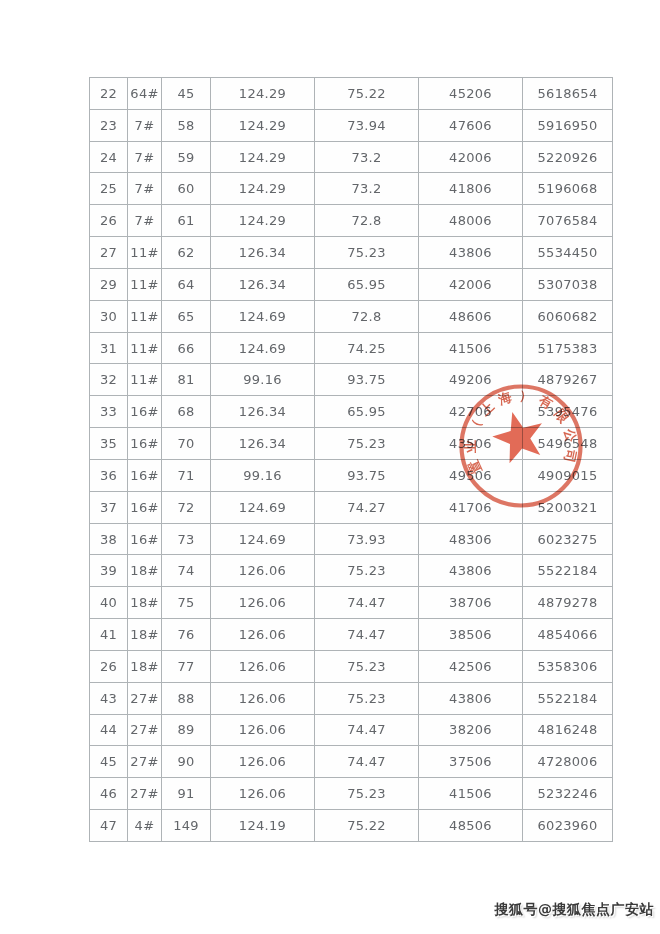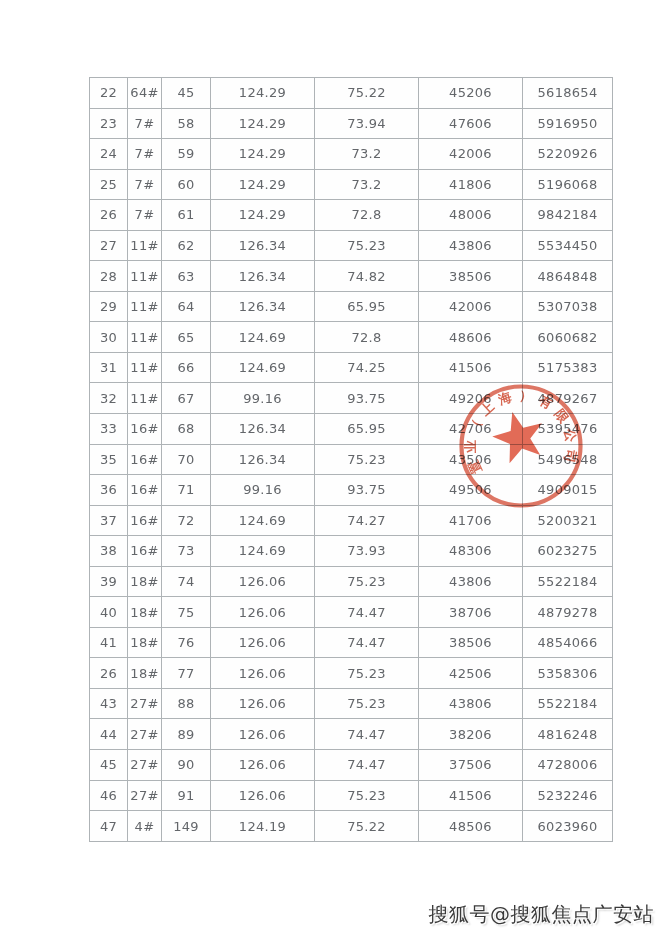--- a/index.html
+++ b/index.html
@@ -46,22 +46,22 @@
     left: 441px; top: 366px;
     width: 160px; height: 160px;
     mix-blend-mode: multiply;
     opacity: 0.92;
     pointer-events: none;
   }
   
   .watermark {
     position: absolute;
     right: 6px; top: 901px;
-    font-size: 20px;
-    font-weight: 400;
+    font-size: 14px;
+    font-weight: 700;
     color: #3a3a3a;
     letter-spacing: 0.5px;
     text-shadow: 1px 1px 0 #ffffff, -1px -1px 0 rgba(255,255,255,0.6), 2px 2px 2px rgba(0,0,0,0.18);
     white-space: nowrap;
   }
 </style>
 </head>
 <body>
 
 <div class="page">
@@ -114,39 +114,30 @@
             <td>41806</td>
             <td>5196068</td>
           </tr>
           <tr>
             <td>26</td>
             <td>7#</td>
             <td>61</td>
             <td>124.29</td>
             <td>72.8</td>
             <td>48006</td>
-            <td>9842184</td>
+            <td>7076584</td>
           </tr>
           <tr>
             <td>27</td>
             <td>11#</td>
             <td>62</td>
             <td>126.34</td>
             <td>75.23</td>
             <td>43806</td>
             <td>5534450</td>
-          </tr>
-          <tr>
-            <td>28</td>
-            <td>11#</td>
-            <td>63</td>
-            <td>126.34</td>
-            <td>74.82</td>
-            <td>38506</td>
-            <td>4864848</td>
           </tr>
           <tr>
             <td>29</td>
             <td>11#</td>
             <td>64</td>
             <td>126.34</td>
             <td>65.95</td>
             <td>42006</td>
             <td>5307038</td>
           </tr>
@@ -164,21 +155,21 @@
             <td>11#</td>
             <td>66</td>
             <td>124.69</td>
             <td>74.25</td>
             <td>41506</td>
             <td>5175383</td>
           </tr>
           <tr>
             <td>32</td>
             <td>11#</td>
-            <td>67</td>
+            <td>81</td>
             <td>99.16</td>
             <td>93.75</td>
             <td>49206</td>
             <td>4879267</td>
           </tr>
           <tr>
             <td>33</td>
             <td>16#</td>
             <td>68</td>
             <td>126.34</td>

